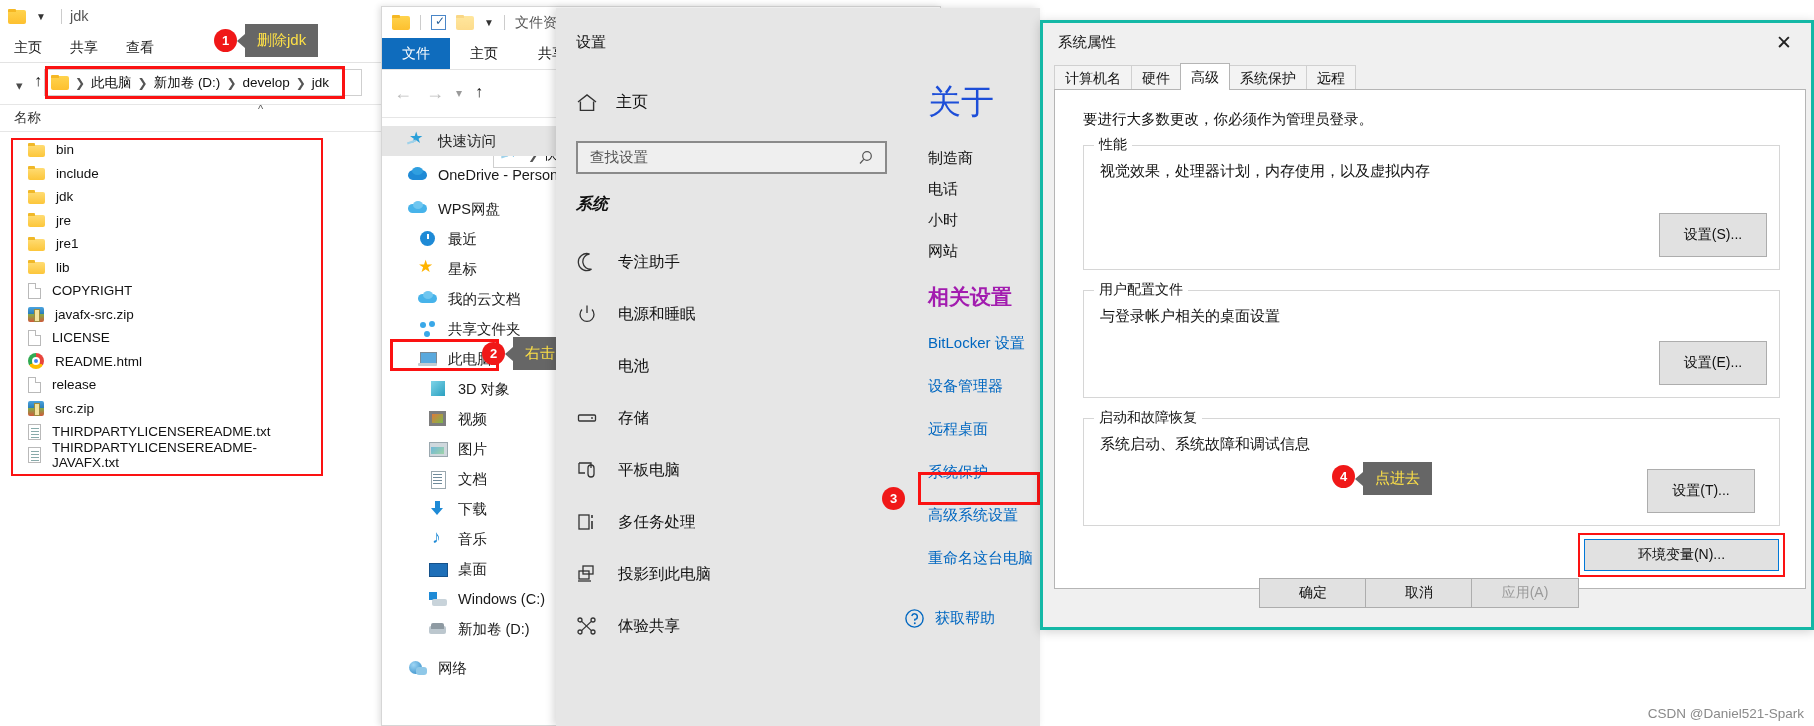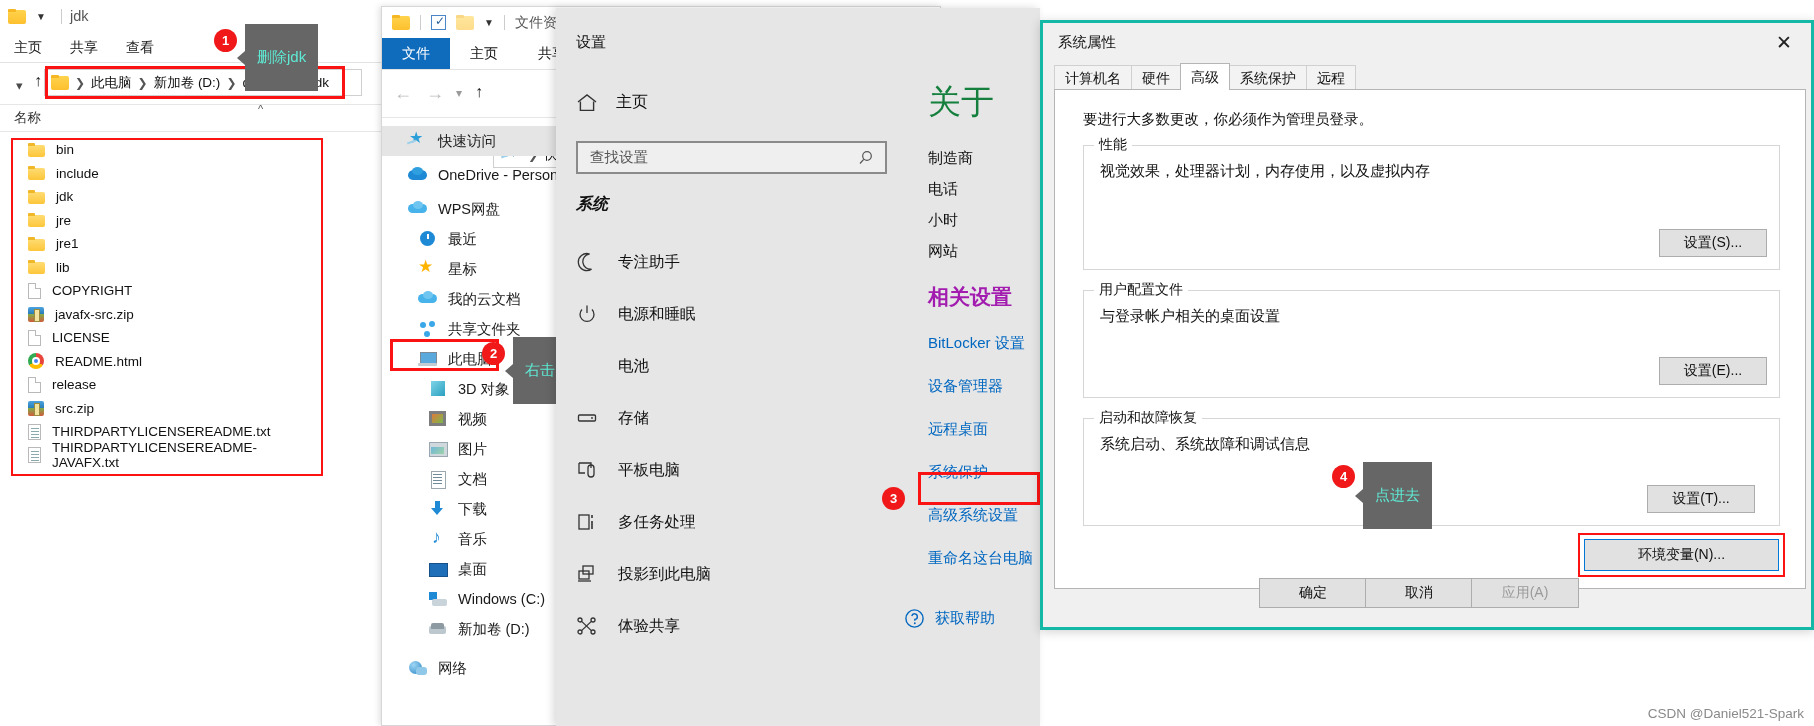--- a/index.html
+++ b/index.html
@@ -119,22 +119,22 @@
   .redbox-thin { position:absolute; border: 2px solid #fb1212; pointer-events:none; }
 
   
   .badge {
     position:absolute; width: 23px; height:23px; border-radius:50%;
     background:#f01818; color:#fff; font-size:13px; font-weight:bold;
     display:flex; align-items:center; justify-content:center;
     font-family:"Liberation Sans", sans-serif;
   }
   .tip {
-    position:absolute; background:#666666; color:#5eead4; font-size:15px;
-    padding: 24px 12px; display:flex; align-items:center; white-space:nowrap;
+    position:absolute; background:#666666; color:#fde047; font-size:15px;
+    padding: 7px 12px; display:flex; align-items:center; white-space:nowrap;
   }
   .tip::before{
     content:""; position:absolute; left:-8px; top:50%; margin-top:-7px;
     border-top:7px solid transparent; border-bottom:7px solid transparent;
     border-right:8px solid #666666;
   }
 
   
   #explorer-mid {
     position:absolute; left:381px; top:6px; width: 560px; height: 720px;
@@ -202,21 +202,21 @@
     padding-left:12px; font-size:14.5px; color:#555;
   }
   #set-search .mag { position:absolute; right:11px; top:7px; }
   #set-sys-hdr { position:absolute; left:20px; top:186px; font-size:16px; font-weight:bold; color:#111;font-style:italic; }
   #set-list { position:absolute; left:20px; top:228px; width:320px; }
   .setrow { height:52px; display:flex; align-items:center; font-size:15.5px; color:#111; }
   .setrow .sico { width:34px; display:flex; align-items:center; justify-content:flex-start; color:#333; }
   .setrow .slabel { margin-left:8px; }
 
   #settings-right { position:absolute; left:340px; top:0; width:144px; height:718px; background:#e6e6e6; }
-  #about-title { position:absolute; left:372px; top:72px; font-size:33px; color:#15803d; }
+  #about-title { position:absolute; left:372px; top:72px; font-size:33px; color:#1d4ed8; }
   #about-list { position:absolute; left:372px; top:134px; font-size:15px; color:#111; line-height:31px; }
   #rel-title { position:absolute; left:372px; top:275px; font-size:21px; font-weight:bold; color:#a21caf; }
   #rel-links { position:absolute; left:372px; top:313px; font-size:15px; line-height:43px; }
   #rel-links a { color:#0067c0; text-decoration:none; display:block; white-space:nowrap; }
   #help-row { position:absolute; left:348px; top:600px; display:flex; align-items:center; }
   #help-row .hlabel { color:#0067c0; font-size:15px; margin-left:10px; }
 
   
   #sysprops {
     position:absolute; left:1040px; top:20px; width:774px; height:610px;
@@ -236,21 +236,21 @@
   }
   #sp-note { position:absolute; left:28px; top:20px; font-size:14.5px; color:#111; }
   .group {
     position:absolute; border:1px solid #d6d6d6;
   }
   .group > .glegend {
     position:absolute; left:10px; top:-10px; background:#fff; padding:0 5px; font-size:14px; color:#111;
   }
   .group > .gtext { position:absolute; left:16px; top:16px; font-size:15px; color:#111; }
   .btn {
-    position:absolute; height:28px; min-width:108px; background:#e1e1e1; border:1px solid #adadad;
+    position:absolute; height:44px; min-width:108px; background:#e1e1e1; border:1px solid #adadad;
     font-size:14px; color:#111; display:flex; align-items:center; justify-content:center;
   }
   .btn.primary-focus { border:1px solid #0078d7; }
   .btn.disabled { color:#9a9a9a; }
   #watermark { position:absolute; right:10px; bottom:5px; font-size:13.5px; color:#8a8a8a; }
 </style>
 </head>
 <body>
 
 <div id="root">

